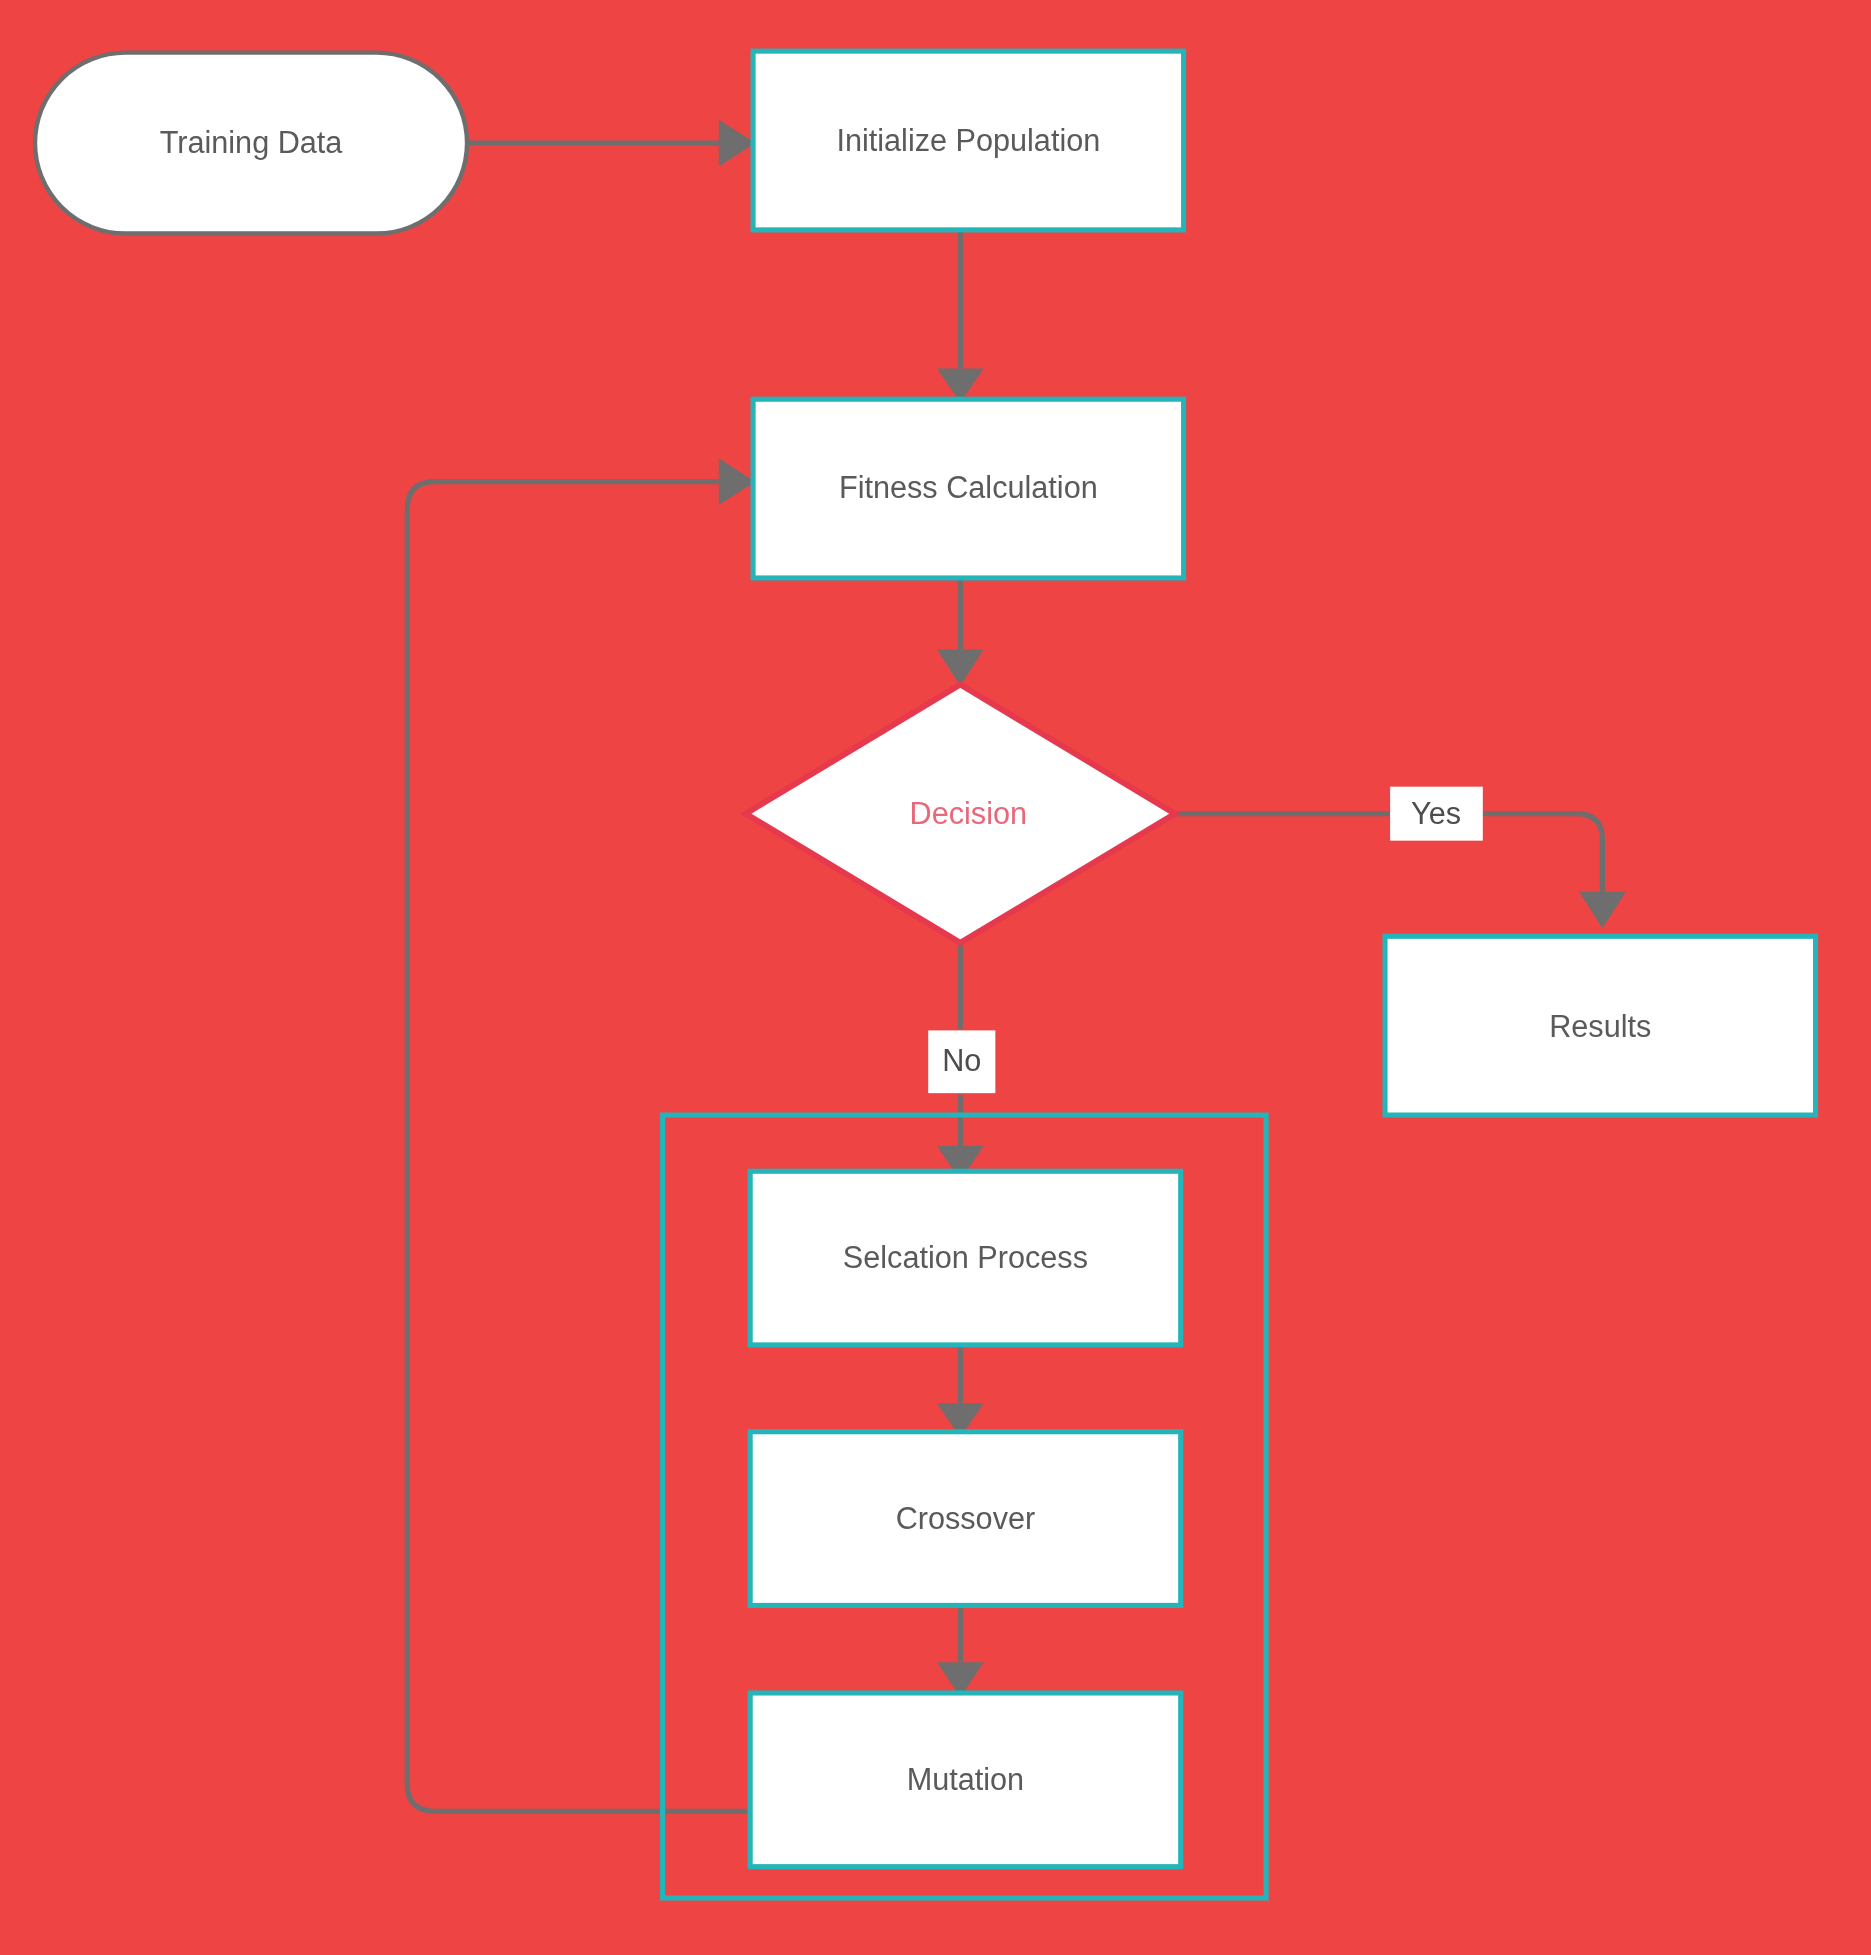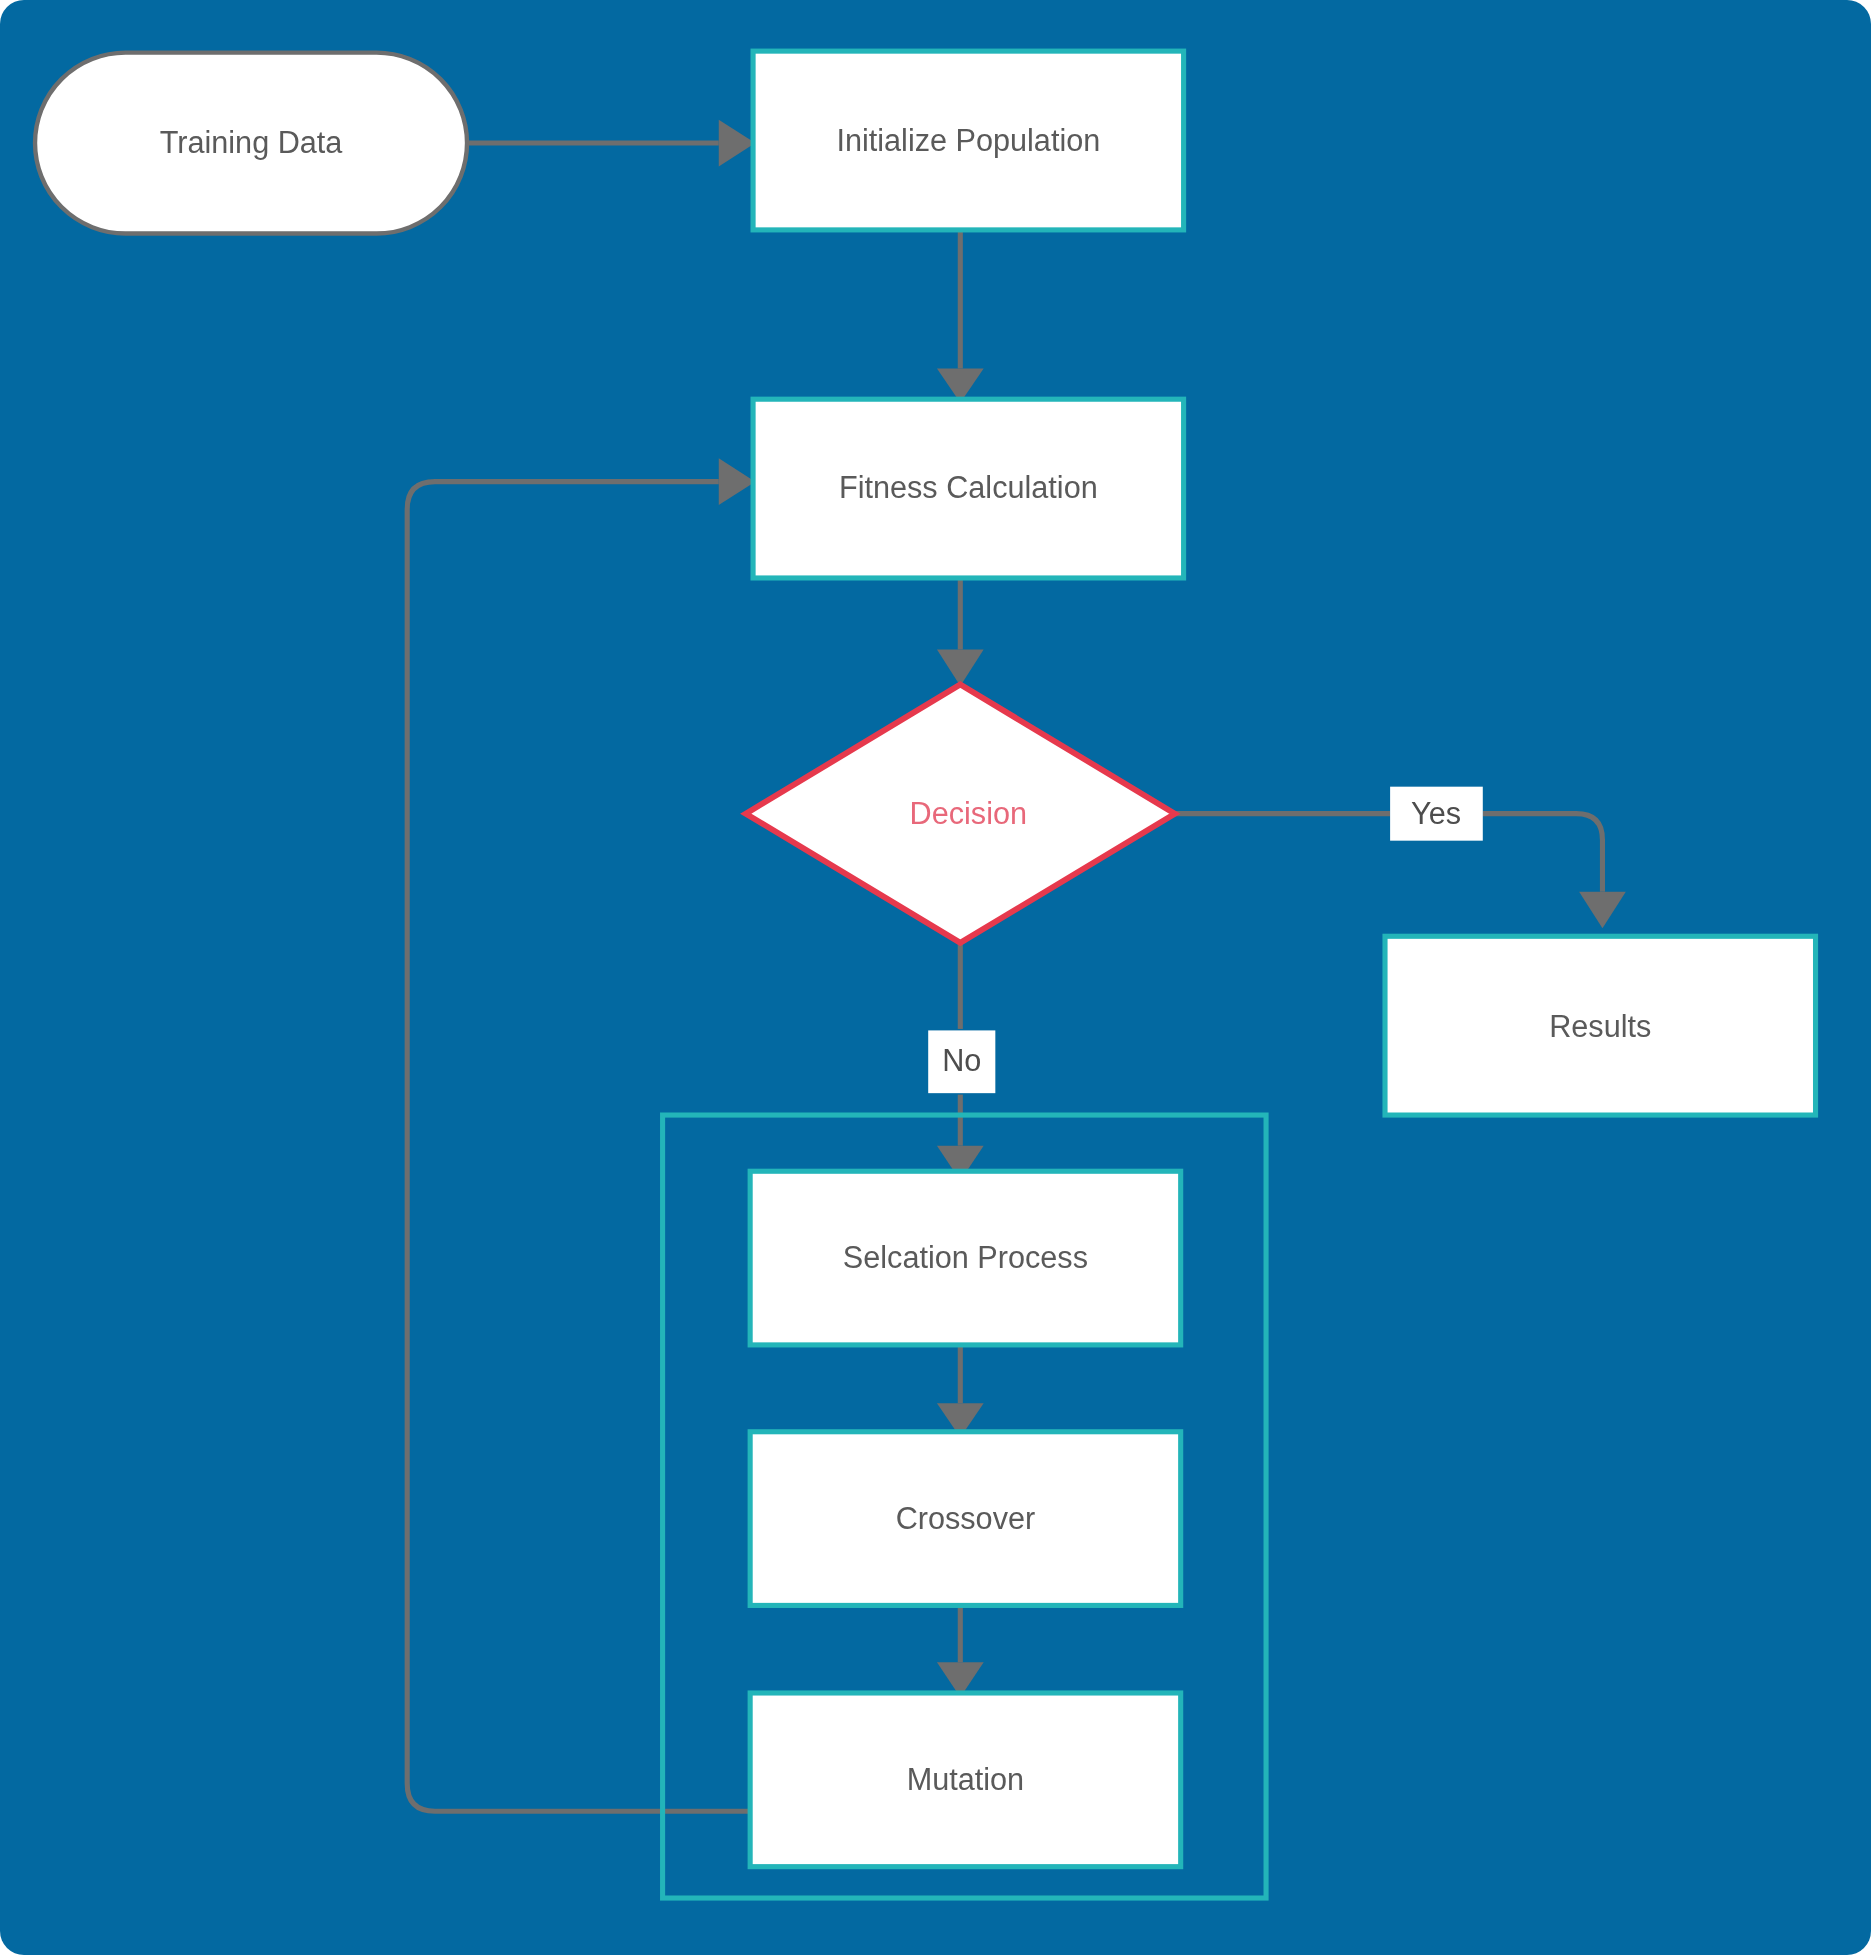--- a/index.html
+++ b/index.html
@@ -10,22 +10,21 @@
   body {
     width: 1871px;
     height: 1955px;
     font-family: "Liberation Sans", sans-serif;
     overflow: hidden;
   }
   #flowchart-root {
     position: relative;
     width: 1871px;
     height: 1955px;
-    background: #0369a1;
-    border-radius: 24px;
+    background: #ef4444;
   }
   svg.diagram-canvas {
     position: absolute;
     top: 0;
     left: 0;
     width: 1871px;
     height: 1955px;
     display: block;
   }
   .node-label {

